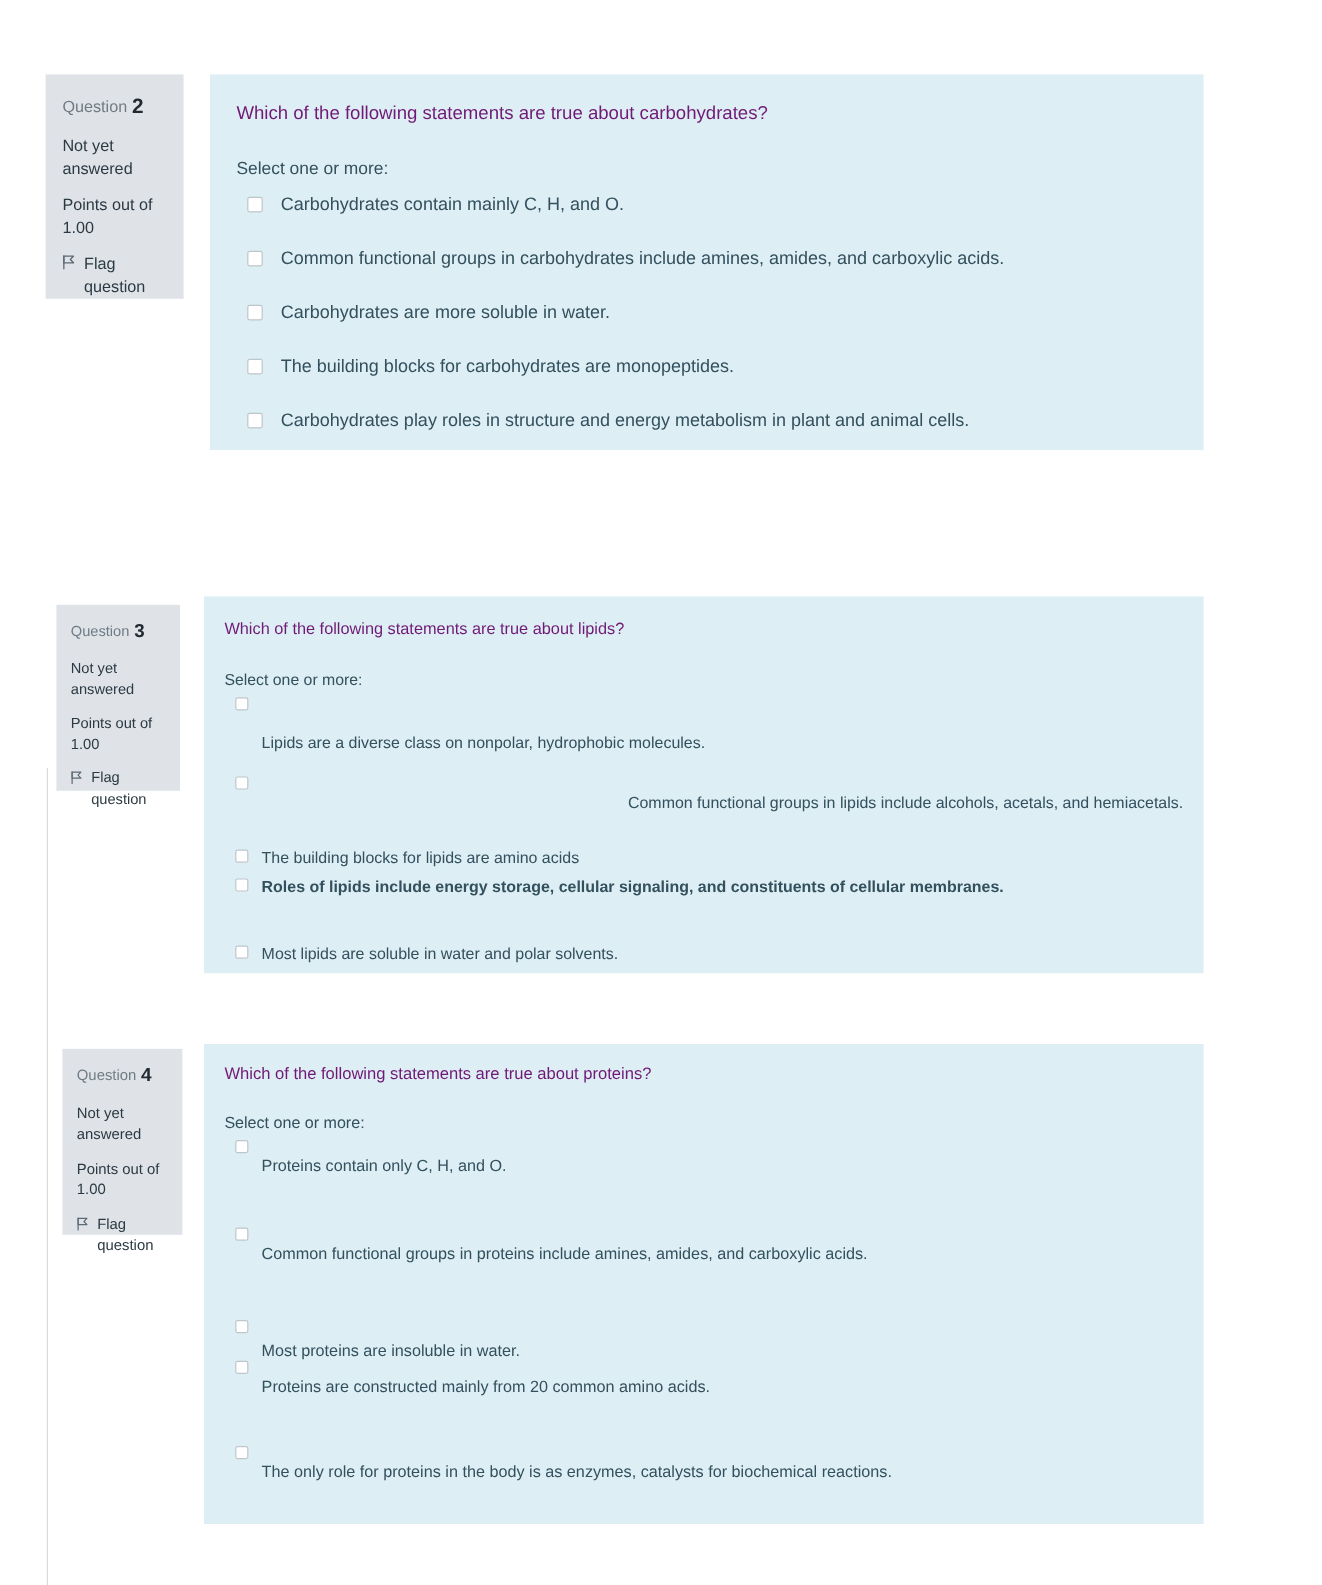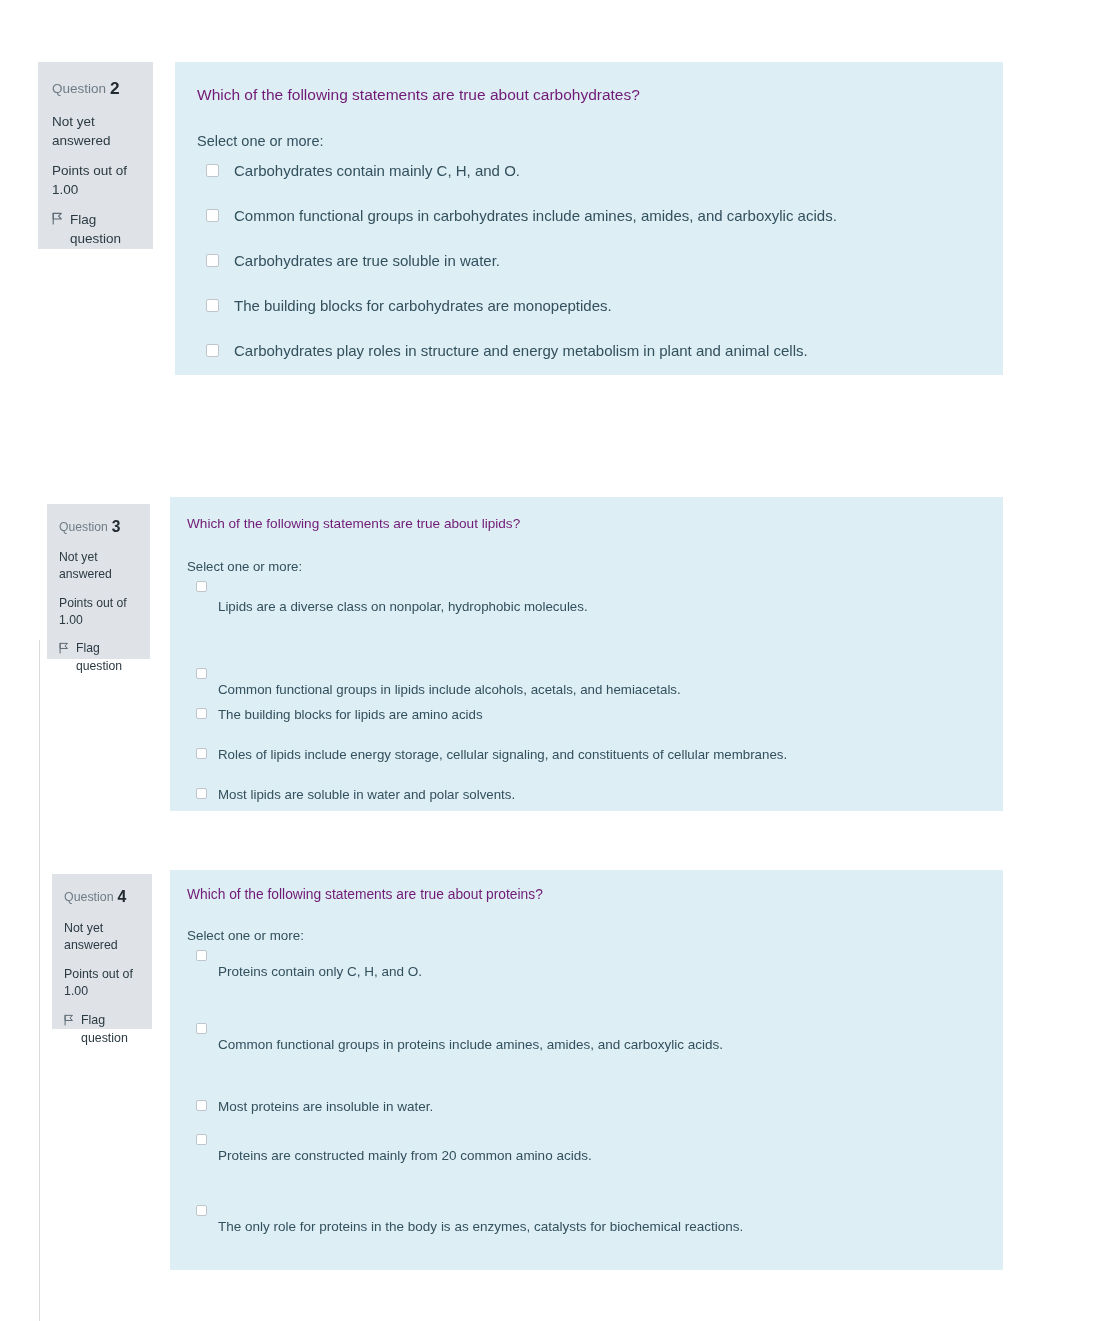--- a/index.html
+++ b/index.html
@@ -111,21 +111,21 @@
 
   .q3 .qinfo       { font-size: 12.2px; }
   .q3 .qtext       { font-size: 13.6px; }
   .q3 .select-hint { font-size: 13.2px; }
   .q3 .opt-label   { font-size: 13.3px; }
   .q3 .opt-box     { width: 11px; height: 11px; }
 
   .q4 .qinfo       { font-size: 12.4px; }
   .q4 .qtext       { font-size: 13.8px; }
   .q4 .select-hint { font-size: 13.4px; }
-  .q4 .opt-label   { font-size: 13.5px; }
+  .q4 .opt-label   { font-size: 13.5px; margin-top: 19px; }
   .q4 .opt-box     { width: 11px; height: 11px; }
 </style>
 </head>
 <body>
 
 <div class="left-rule" style="top:640px; height:681px;"></div>
 
 <div class="qblock q2">
 
   <div class="qinfo" style="left:38px; top:62px; width:115px; height:187px;">
@@ -152,21 +152,21 @@
     <label class="opt" style="left:31px; top:145px; width:780px;">
       <span class="opt-box" style="margin-top:2px;"></span>
       <span class="opt-label" style="margin-left:15px;">Common functional groups in carbohydrates include amines, amides, and carboxylic acids.</span>
     </label>
     <label class="opt" style="left:31px; top:100px; width:780px;">
       <span class="opt-box" style="margin-top:2px;"></span>
       <span class="opt-label" style="margin-left:15px;">Carbohydrates contain mainly C, H, and O.</span>
     </label>
     <label class="opt" style="left:31px; top:190px; width:780px;">
       <span class="opt-box" style="margin-top:2px;"></span>
-      <span class="opt-label" style="margin-left:15px;">Carbohydrates are true soluble in water.</span>
+      <span class="opt-label" style="margin-left:15px;">Carbohydrates are more soluble in water.</span>
     </label>
     <label class="opt" style="left:31px; top:280px; width:780px;">
       <span class="opt-box" style="margin-top:2px;"></span>
       <span class="opt-label" style="margin-left:15px;">Carbohydrates play roles in structure and energy metabolism in plant and animal cells.</span>
     </label>
     <label class="opt" style="left:31px; top:235px; width:780px;">
       <span class="opt-box" style="margin-top:2px;"></span>
       <span class="opt-label" style="margin-left:15px;">The building blocks for carbohydrates are monopeptides.</span>
     </label>
   </div>
@@ -190,31 +190,31 @@
       <span class="flag-text">Flag question</span>
     </div>
   </div>
 
   <div class="qcontent" style="left:170px; top:497px; width:833px; height:314px;">
     <div class="qtext" style="left:17px; top:19px;">Which of the following statements are true about lipids?</div>
     <div class="select-hint" style="left:17px; top:62px;">Select one or more:</div>
 
     <label class="opt" style="left:26px; top:84px; width:790px;">
       <span class="opt-box" style="margin-top:0px;"></span>
-      <span class="opt-label" style="margin-left:11px; margin-top:18px;">Lipids are a diverse class on nonpolar, hydrophobic molecules.</span>
-    </label>
-    <label class="opt" style="left:26px; top:171px; width:790px;">
+      <span class="opt-label" style="margin-left:11px; margin-top:30px;">Lipids are a diverse class on nonpolar, hydrophobic molecules.</span>
+    </label>
+    <label class="opt" style="left:26px; top:150px; width:790px;justify-content:space-between;">
       <span class="opt-box" style="margin-top:0px;"></span>
       <span class="opt-label" style="margin-left:11px; margin-top:14px;">Common functional groups in lipids include alcohols, acetals, and hemiacetals.</span>
     </label>
     <label class="opt" style="left:26px; top:210px; width:790px;">
       <span class="opt-box" style="margin-top:1px;"></span>
       <span class="opt-label" style="margin-left:11px;">The building blocks for lipids are amino acids</span>
     </label>
-    <label class="opt" style="left:26px; top:250px; width:790px;">
+    <label class="opt" style="left:26px; top:234px; width:790px;font-weight:bold;">
       <span class="opt-box" style="margin-top:1px;"></span>
       <span class="opt-label" style="margin-left:11px;">Roles of lipids include energy storage, cellular signaling, and constituents of cellular membranes.</span>
     </label>
     <label class="opt" style="left:26px; top:290px; width:790px;">
       <span class="opt-box" style="margin-top:1px;"></span>
       <span class="opt-label" style="margin-left:11px;">Most lipids are soluble in water and polar solvents.</span>
     </label>
   </div>
 </div>
 

